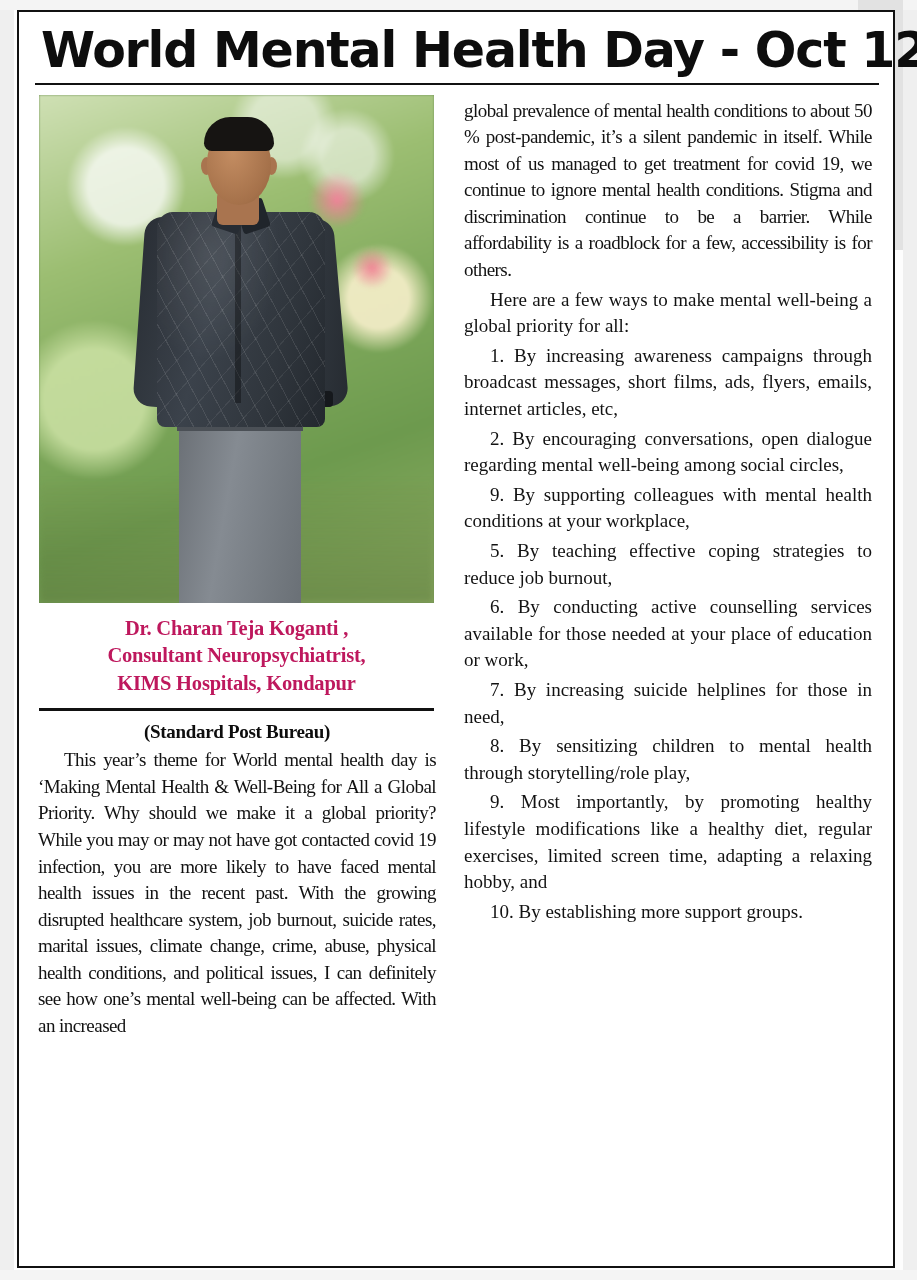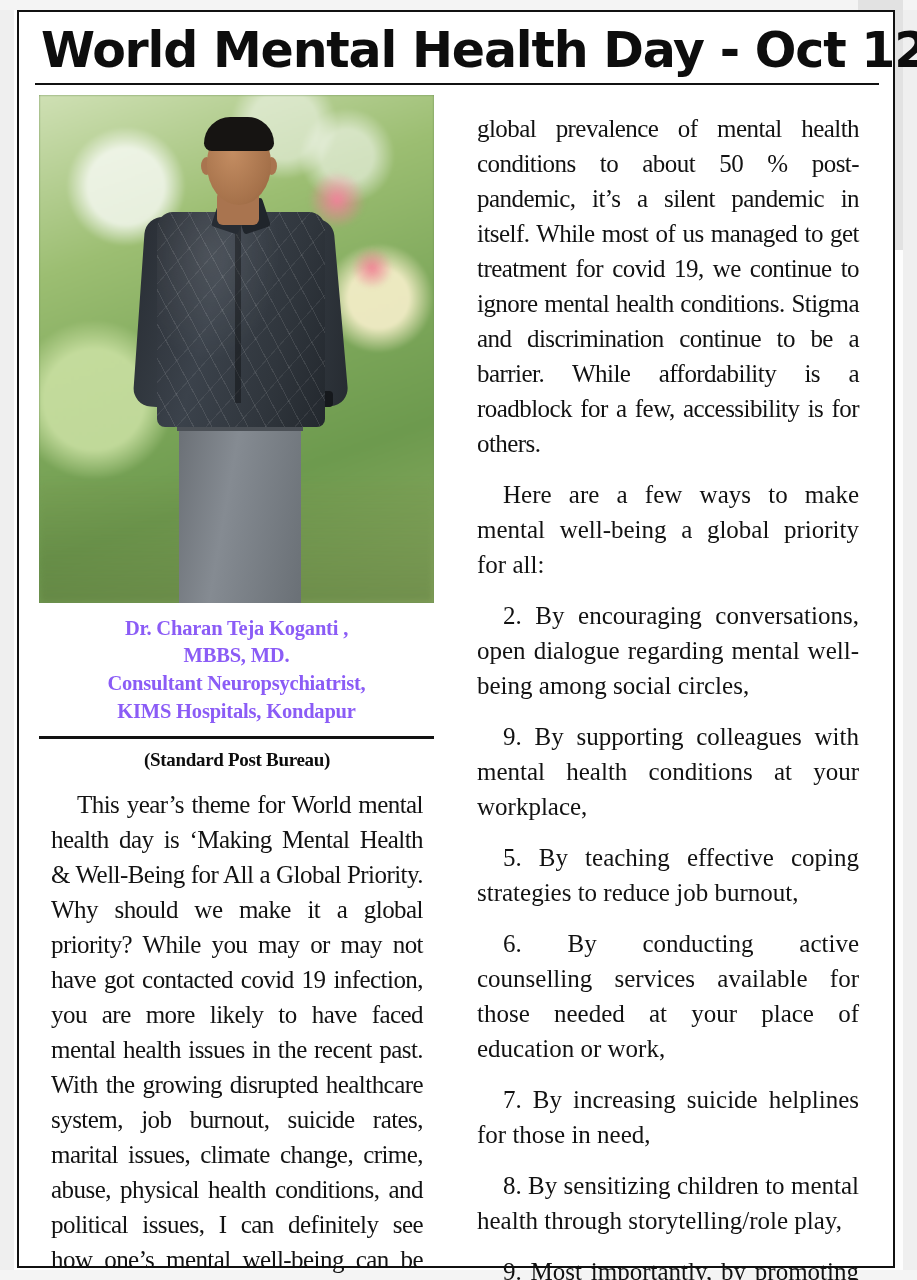--- a/index.html
+++ b/index.html
@@ -184,42 +184,42 @@
   .caption {
     width: 395px;
     margin-left: 4px;
     text-align: center;
     font-family: "Liberation Serif", serif;
     font-weight: 700;
     font-size: 20.5px;
     line-height: 1.36;
     margin-top: 12px;
     letter-spacing: -0.2px;
-    color: #8b5cf6;
+    color: #be185d;
   }
   .caption div { white-space: nowrap; }
 
   .caption-rule {
     width: 395px;
     margin: 10px 0 10px 4px;
     border-bottom: 3px solid #111;
   }
 
   .byline {
     text-align: center;
     font-weight: 700;
     font-size: 19px;
     letter-spacing: -0.3px;
-    margin-bottom: 12px;
+    margin-bottom: 4px;
     color: #0d0d0d;
   }
 
   .body-text p {
-    margin: 16px;
-    font-size: 25px;
+    margin: 3px;
+    font-size: 19px;
     line-height: 1.4;
     text-align: justify;
     text-indent: 26px;
     color: #121212;
   }
   .col-right .body-text p { text-indent: 26px; }
   .col-right .body-text p.cont { text-indent: 0; }
 
   .tight { letter-spacing: -0.55px; }
 </style>
@@ -261,38 +261,38 @@
             <div class="p-neck"></div>
             <div class="p-ear-l"></div>
             <div class="p-ear-r"></div>
             <div class="p-head"></div>
             <div class="p-hair"></div>
           </div>
         </div>
 
         <div class="caption">
           <div>Dr. Charan Teja Koganti ,</div>
-          <div>MBBS, MD.</div>
           <div>Consultant Neuropsychiatrist,</div>
           <div>KIMS Hospitals, Kondapur</div>
         </div>
 
         <div class="caption-rule"></div>
 
         <div class="byline">(Standard Post Bureau)</div>
 
         <div class="body-text">
           <p class="tight">This year’s theme for World mental health day is ‘Making Mental Health &amp; Well-Being for All a Global Priority. Why should we make it a global priority? While you may or may not have got contacted covid 19 infection, you are more likely to have faced mental health issues in the recent past. With the growing disrupted healthcare system, job burnout, suicide rates, marital issues, climate change, crime, abuse, physical health conditions, and political issues, I can definitely see how one’s mental well-being can be affected. With an increased</p>
         </div>
       </div>
 
       <div class="col-right">
         <div class="body-text">
           <p class="cont tight">global prevalence of mental health conditions to about 50 % post-pandemic, it’s a silent pandemic in itself. While most of us managed to get treatment for covid 19, we continue to ignore mental health conditions. Stigma and discrimination continue to be a barrier. While affordability is a roadblock for a few, accessibility is for others.</p>
           <p>Here are a few ways to make mental well-being a global priority for all:</p>
+          <p>1. By increasing awareness campaigns through broadcast messages, short films, ads, flyers, emails, internet articles, etc,</p>
           <p>2. By encouraging conversations, open dialogue regarding mental well-being among social circles,</p>
           <p>9. By supporting colleagues with mental health conditions at your workplace,</p>
           <p>5. By teaching effective coping strategies to reduce job burnout,</p>
           <p>6. By conducting active counselling services available for those needed at your place of education or work,</p>
           <p>7. By increasing suicide helplines for those in need,</p>
           <p>8. By sensitizing children to mental health through storytelling/role play,</p>
           <p>9. Most importantly, by promoting healthy lifestyle modifications like a healthy diet, regular exercises, limited screen time, adapting a relaxing hobby, and</p>
           <p>10. By establishing more support groups.</p>
         </div>
       </div>

